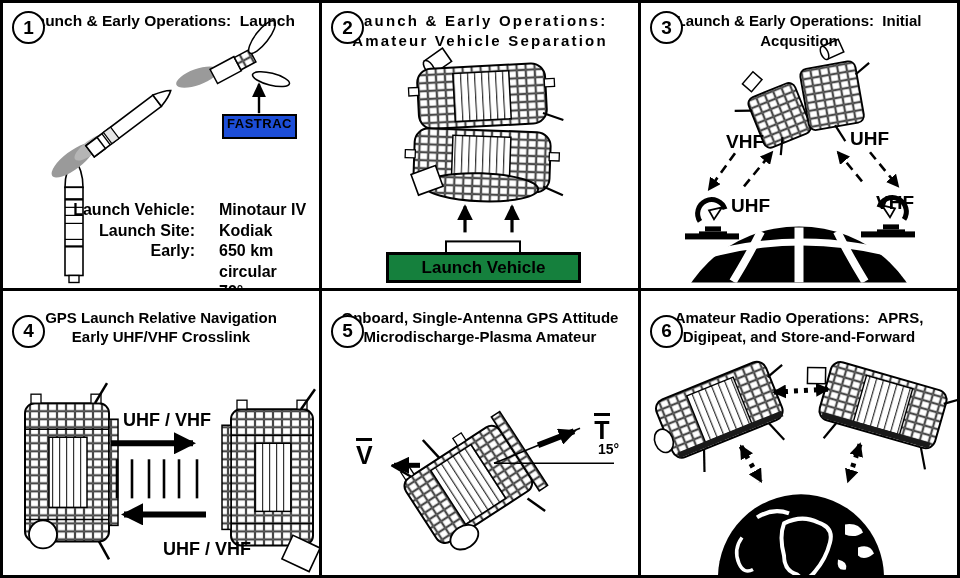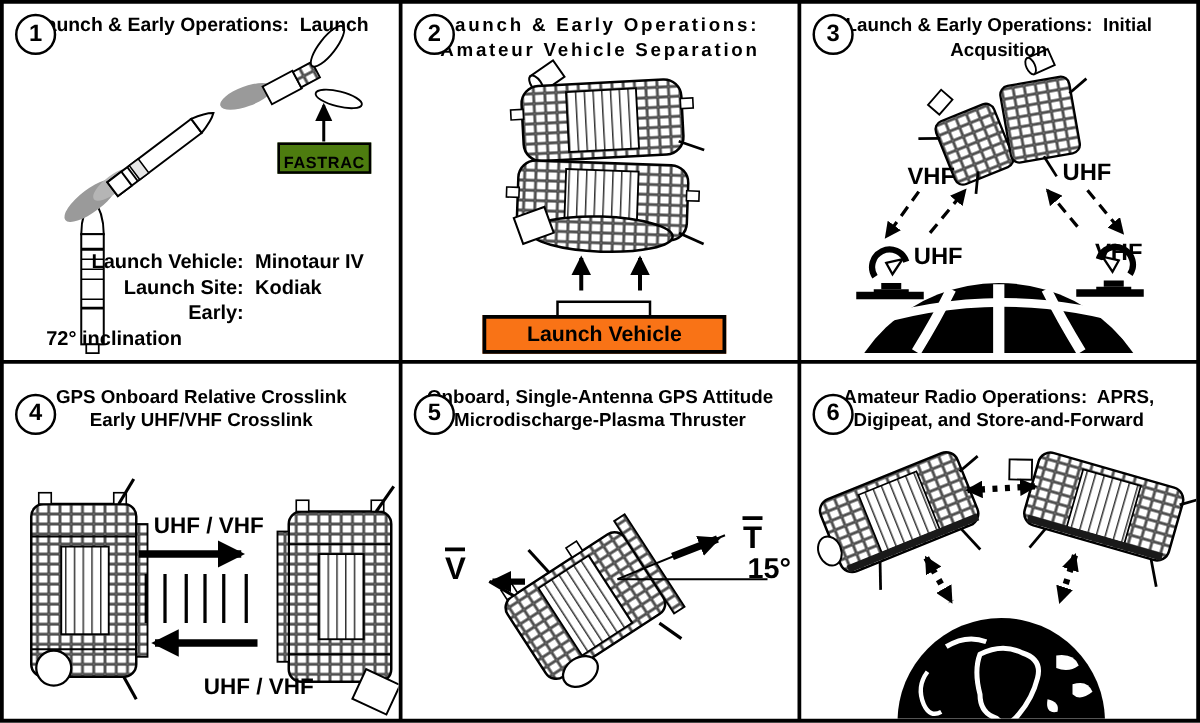--- a/index.html
+++ b/index.html
@@ -31,33 +31,33 @@
   .row2 .title { top:17px; }
   .title div { white-space:pre; }
   .title .t2:empty { display:none; }
   .panel-1 .title { font-size:15.5px; }
   .panel-2 .title { letter-spacing:2.2px; }
   .art { position:absolute; left:0; top:0; width:100%; height:100%; z-index:1; }
   .lbl { position:absolute; font-weight:bold; z-index:2; white-space:pre; }
   .lbl.c { transform:translateX(-50%);margin-left:26px; }
   .specs {
     position:absolute; left:34px; right:0; top:197px;
-    display:grid; grid-template-columns:158px 1fr; column-gap:9px;
+    display:grid; grid-template-columns:158px 1fr; column-gap:24px;
     font-size:16px; font-weight:bold; line-height:20.5px; z-index:2;
   }
   .spec-l { text-align:right; }
   .callout-box {
     position:absolute; left:219px; top:111px; width:75px; height:25px;
-    border:2px solid #000; background:#4d7c0f;
-    display:flex; align-items:flex-end; justify-content:center;
+    border:2px solid #000; background:#1d4ed8;
+    display:flex; align-items:flex-start; justify-content:center;
     font-size:13px; font-weight:bold; letter-spacing:.5px; z-index:2;
   }
   .lv-box {
     position:absolute; left:64px; top:249px; width:195px; height:31px;
-    border:3px solid #000; background:#f97316;
+    border:3px solid #000; background:#15803d;
     display:flex; align-items:center; justify-content:center;
     font-size:17px; font-weight:bold; z-index:2;
   }
   .vec { position:absolute; font-size:25px; font-weight:bold; line-height:1; text-align:center; z-index:2; }
   .vec .bar { display:block; height:3.5px; width:16px; background:#000; margin:0 auto 2px; }
 </style>
 </head>
 <body>
 
 <svg width="0" height="0" style="position:absolute" aria-hidden="true">
@@ -122,20 +122,21 @@
     </svg>
     <div class="callout-box">
       <span>FASTRAC</span>
     </div>
     <div class="specs">
       <div class="spec-l">Launch Vehicle:</div>
       <div class="spec-v">Minotaur IV</div>
       <div class="spec-l">Launch Site:</div>
       <div class="spec-v">Kodiak</div>
       <div class="spec-l">Early:</div>
+      <div class="spec-v">650 km circular</div>
       <div class="spec-l"></div>
       <div class="spec-v">72° inclination</div>
     </div>
   </div>
 
   <div class="panel panel-2">
     <div class="badge">2</div>
     <div class="title">
       <div class="t1">Launch &amp; Early Operations:</div>
       <div class="t2">Amateur Vehicle Separation</div>
@@ -239,21 +240,21 @@
     </svg>
     <div class="lbl" style="left:85px;top:128px;font-size:19px">VHF</div>
     <div class="lbl" style="left:209px;top:125px;font-size:19px">UHF</div>
     <div class="lbl" style="left:90px;top:192px;font-size:19px">UHF</div>
     <div class="lbl" style="left:235px;top:189px;font-size:19px">VHF</div>
   </div>
 
   <div class="panel panel-4 row2">
     <div class="badge">4</div>
     <div class="title">
-      <div class="t1">GPS Onboard Relative Crosslink</div>
+      <div class="t1">GPS Launch Relative Navigation</div>
       <div class="t2">Early UHF/VHF Crosslink</div>
     </div>
     <svg class="art" viewBox="0 0 316 284" preserveAspectRatio="none">
       <defs>
         <marker id="ah4" markerUnits="userSpaceOnUse" markerWidth="23" markerHeight="22" refX="19" refY="11" orient="auto-start-reverse">
           <path d="M0,0 L22,11 L0,22 Z" fill="#000"></path>
         </marker>
       </defs>
       <g>
         <rect x="22" y="112" width="84" height="138" rx="10" fill="url(#cells)" stroke="#000" stroke-width="2"></rect>
@@ -292,21 +293,21 @@
       </g>
     </svg>
     <div class="lbl c" style="left:138px;top:119px;font-size:18px">UHF / VHF</div>
     <div class="lbl c" style="left:178px;top:248px;font-size:18px">UHF / VHF</div>
   </div>
 
   <div class="panel panel-5 row2">
     <div class="badge">5</div>
     <div class="title">
       <div class="t1">Onboard, Single-Antenna GPS Attitude</div>
-      <div class="t2">Microdischarge-Plasma Thruster</div>
+      <div class="t2">Microdischarge-Plasma Amateur</div>
     </div>
     <svg class="art" viewBox="0 0 316 284" preserveAspectRatio="none">
       <defs>
         <marker id="ah5" markerUnits="userSpaceOnUse" markerWidth="19" markerHeight="17" refX="15" refY="8.5" orient="auto-start-reverse">
           <path d="M0,0 L18,8.5 L0,17 Z" fill="#000"></path>
         </marker>
       </defs>
       <g transform="translate(148,192) rotate(-33)">
         <rect x="-58" y="-38" width="112" height="76" rx="10" fill="url(#cells)" stroke="#000" stroke-width="2"></rect>
         <rect x="-26" y="-32" width="48" height="64" fill="url(#slats)" stroke="#000" stroke-width="1.5"></rect>
@@ -324,21 +325,21 @@
       <line x1="98" y1="174" x2="72" y2="174" stroke="#000" stroke-width="5" marker-end="url(#ah5)"></line>
     </svg>
     <div class="vec" style="left:34px;top:147px">
       <span class="bar"></span>
       <span>V</span>
     </div>
     <div class="vec" style="left:272px;top:122px">
       <span class="bar"></span>
       <span>T</span>
     </div>
-    <div class="lbl" style="left:276px;top:150px;font-size:23px">15°</div>
+    <div class="lbl" style="left:276px;top:150px;font-size:14px">15°</div>
   </div>
 
   <div class="panel panel-6 row2">
     <div class="badge">6</div>
     <div class="title">
       <div class="t1">Amateur Radio Operations:  APRS,</div>
       <div class="t2">Digipeat, and Store-and-Forward</div>
     </div>
     <svg class="art" viewBox="0 0 316 284" preserveAspectRatio="none">
       <defs>

